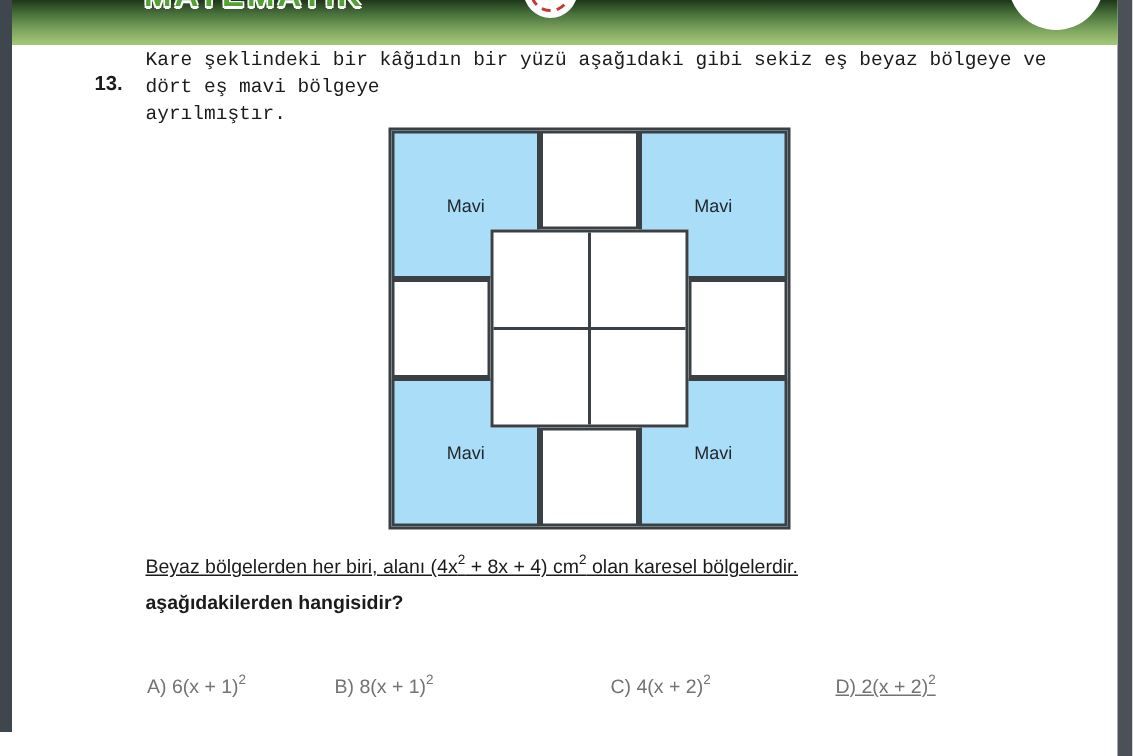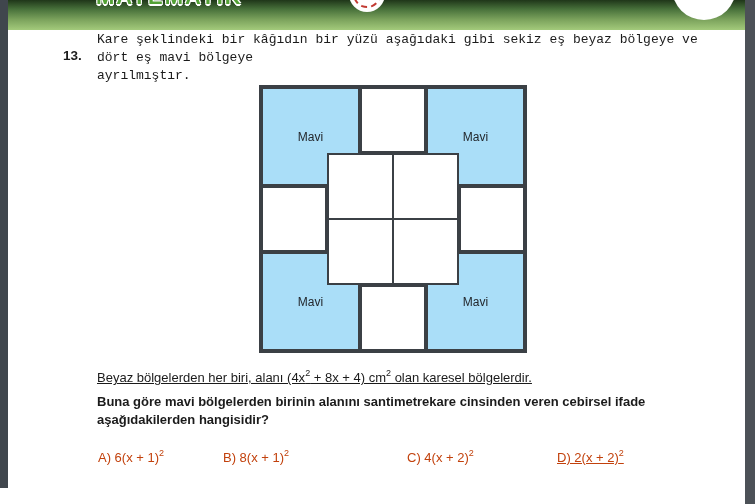--- a/index.html
+++ b/index.html
@@ -36,21 +36,21 @@
     display:flex;align-items:center;justify-content:center;z-index:1;}
   .blue-tl{left:0;top:0;} .blue-tr{right:0;top:0;} .blue-bl{left:0;bottom:0;} .blue-br{right:0;bottom:0;}
   .blue-sq .lbl{font-size:12px;color:#23272c;}
   .white-sq{position:absolute;width:66px;height:66px;background:#fff;border:2px solid #3b4045;z-index:2;}
   .w-top{left:99px;top:0;} .w-left{left:0;top:99px;} .w-right{right:0;top:99px;} .w-bottom{left:99px;bottom:0;}
   .center-block{position:absolute;left:66px;top:66px;width:132px;height:132px;background:#fff;
     border:2px solid #3b4045;z-index:3;}
   .center-block .vline{position:absolute;left:63px;top:0;width:2px;height:128px;background:#3b4045;}
   .center-block .hline{position:absolute;left:0;top:63px;width:128px;height:2px;background:#3b4045;}
 
-  .opt{position:absolute;top:450px;font-size:13px;color:#c2410c;}
+  .opt{position:absolute;top:450px;font-size:13px;color:#737373;}
 </style>
 </head>
 <body>
 
 <div class="canvas">
 
   <div class="frame-left"></div>
   <div class="frame-right"></div>
 
   <div class="greenbar">
@@ -89,21 +89,20 @@
       <div class="vline"></div>
       <div class="hline"></div>
     </div>
   </div>
 
   <div class="txt" style="left:97px;top:369px;width:630px;text-decoration:underline;">
     <span>Beyaz bölgelerden her biri, alanı (4x</span><sup class="s2">2</sup><span> + 8x + 4) cm</span><sup class="s2">2</sup><span> olan karesel bölgelerdir.</span>
   </div>
 
   <div class="txt bold" style="left:97px;top:393px;width:640px;">
-    <span class="line">Buna göre mavi bölgelerden birinin alanını santimetrekare cinsinden veren cebirsel ifade</span>
     <span class="line">aşağıdakilerden hangisidir?</span>
   </div>
 
   <div class="opt" style="left:98px;">
     <span>A) 6(x + 1)</span><sup class="s2">2</sup>
   </div>
   <div class="opt" style="left:223px;">
     <span>B) 8(x + 1)</span><sup class="s2">2</sup>
   </div>
   <div class="opt" style="left:407px;">

